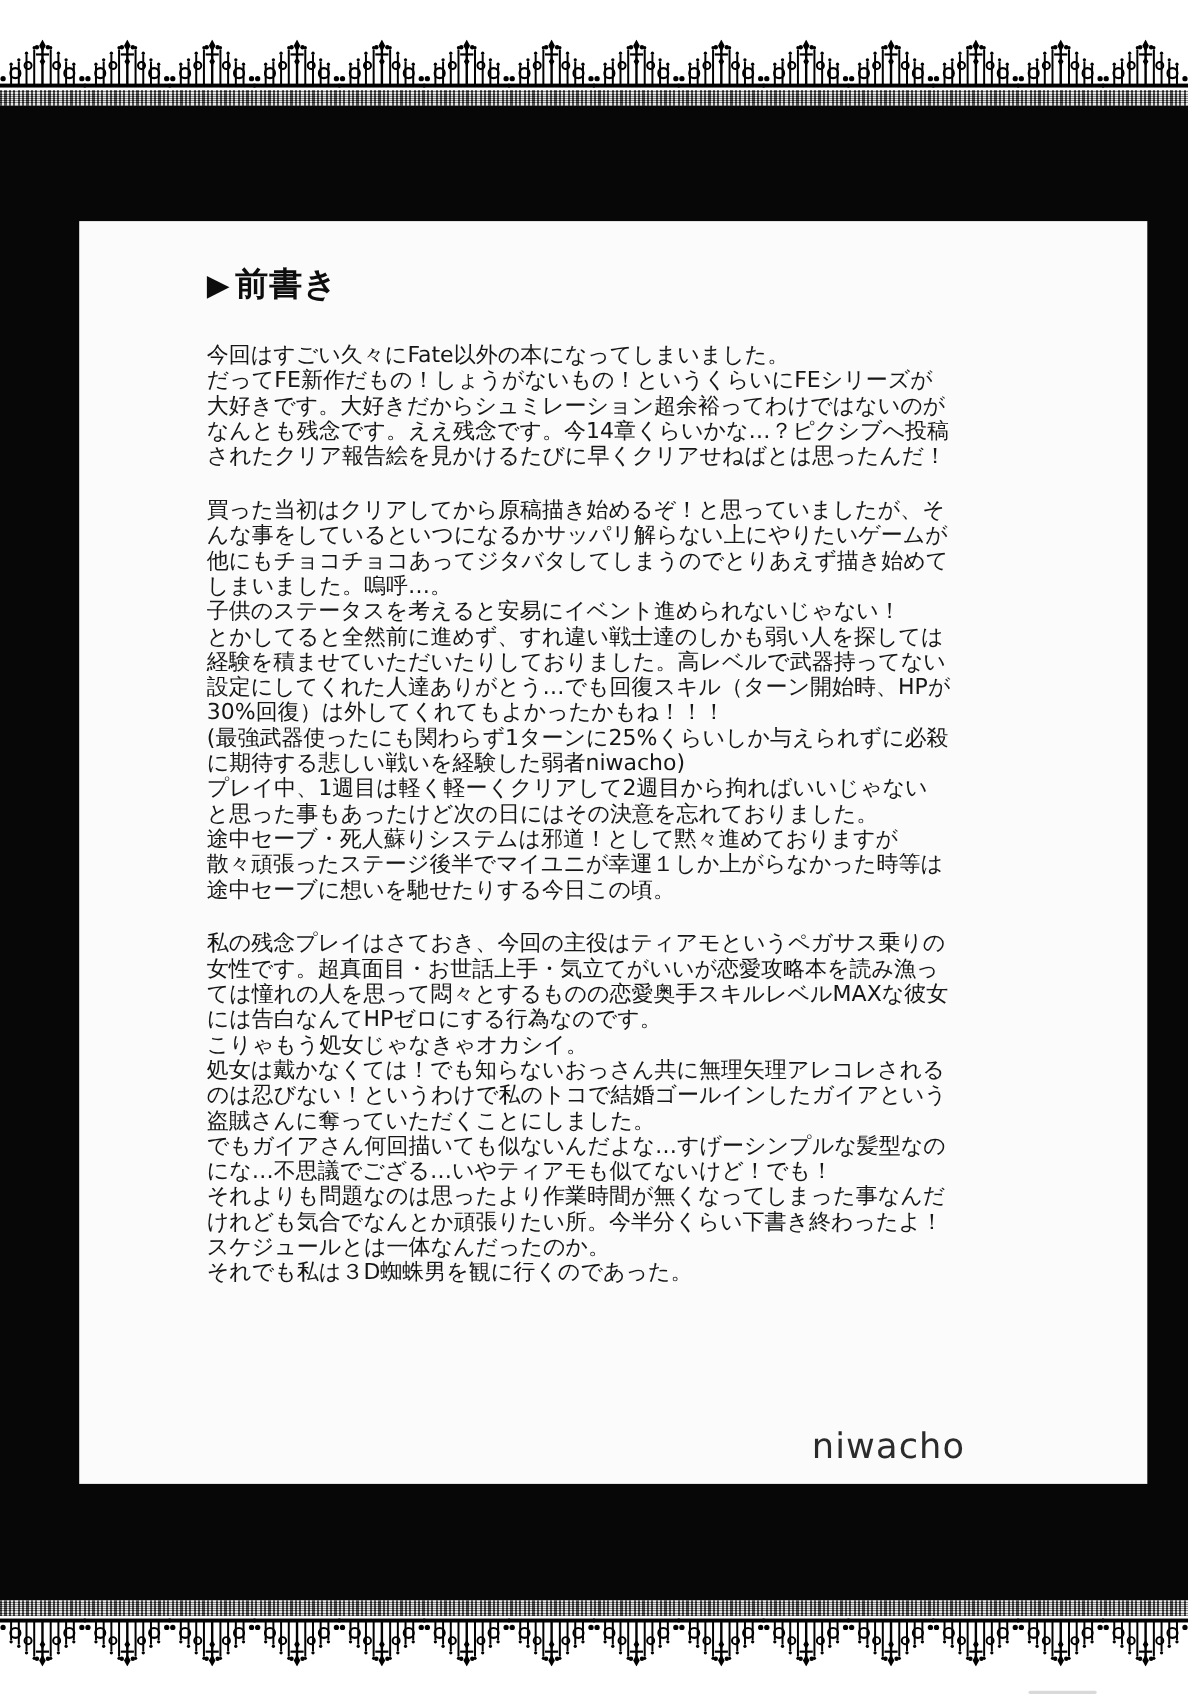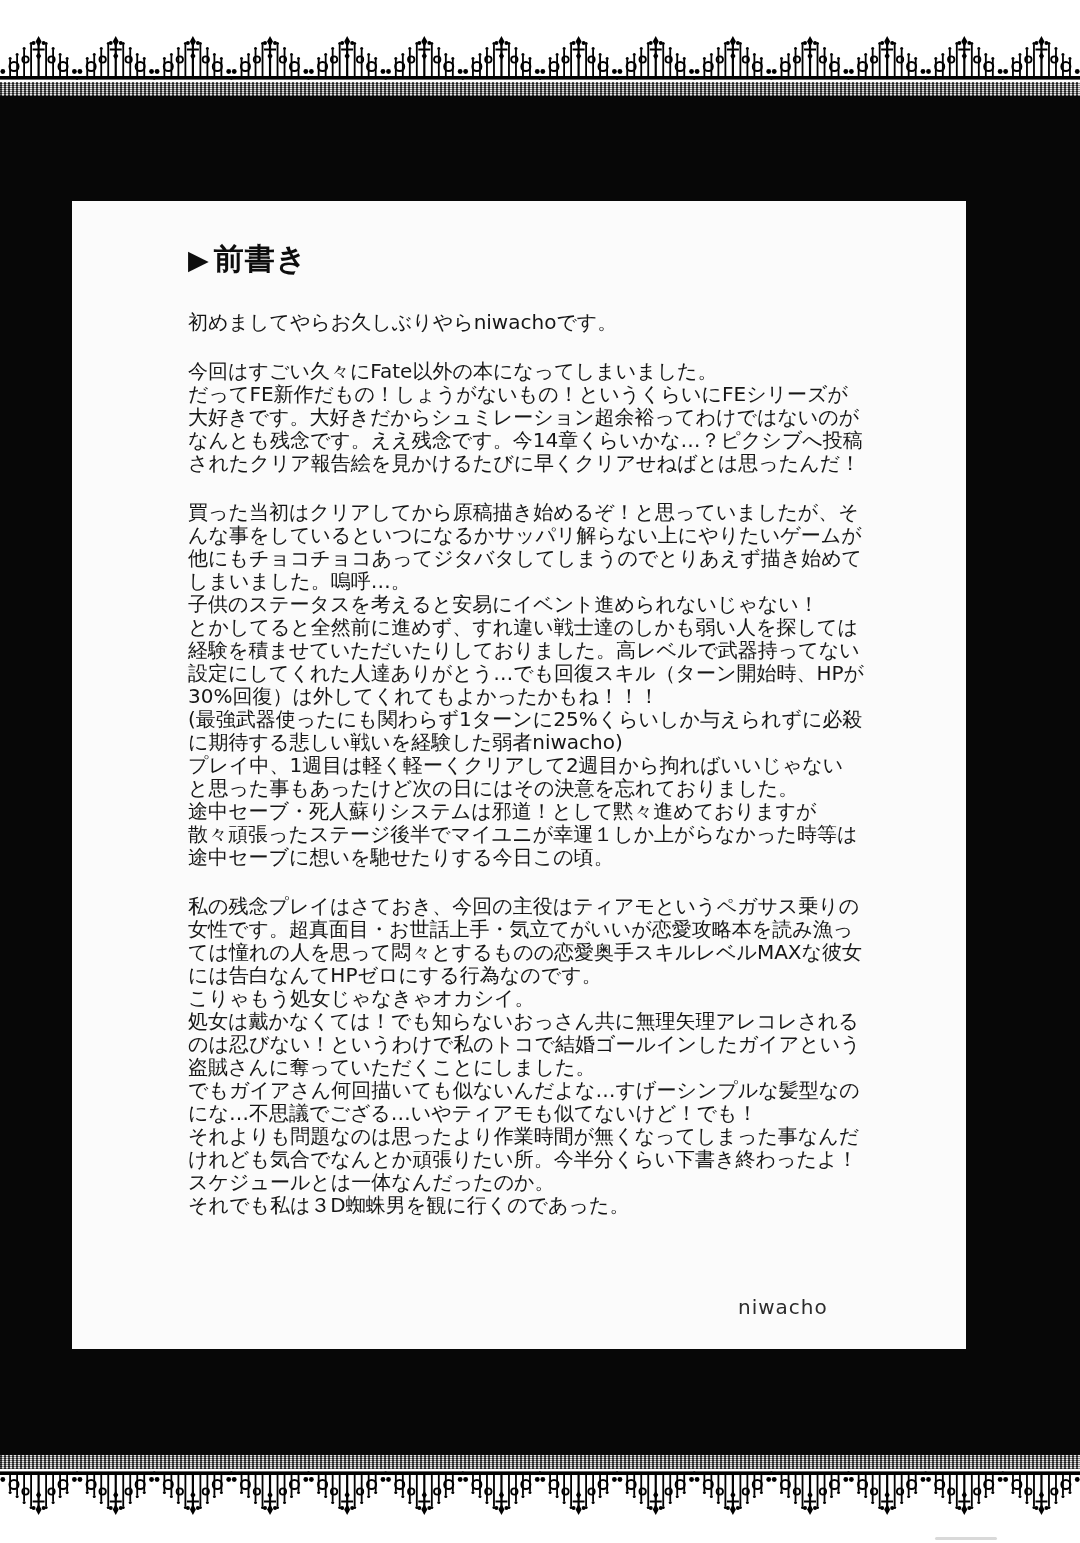--- a/index.html
+++ b/index.html
@@ -18,36 +18,36 @@
   .border.bottom .fence{display:block;}
   .halftone{
     height:14px;width:1080px;
     background-image:
       repeating-linear-gradient(0deg, rgba(0,0,0,.40) 0 1px, rgba(255,255,255,.18) 1px 2px),
       repeating-linear-gradient(90deg, #2e2e2e 0 2px, #e3e3e3 2px 4px);
   }
 
   
   .page{
-    position:absolute;left:72px;top:201px;width:894px;height:1148px;
+    position:absolute;left:72px;top:201px;width:971px;height:1148px;
     background:#fbfbfb;color:#161616;overflow:hidden;
     box-sizing:border-box;padding:39px 44px 0 116px;
   }
   h1.title{
     margin:0 0 32px 0;font-size:30px;line-height:38px;font-weight:800;
     letter-spacing:1px;color:#0d0d0d;
   }
   h1.title .marker{margin-right:4px;font-size:27px;}
   .text p{
     margin:0 0 26px 0;font-size:20px;line-height:23px;
     white-space:pre-line;letter-spacing:0;
   }
   .signature{
     position:absolute;left:666px;top:1094px;
-    font-size:20px;color:#2b2b2b;letter-spacing:1px;
+    font-size:32px;color:#2b2b2b;letter-spacing:1px;
   }
   .artifact{
     position:absolute;left:935px;top:1537px;width:62px;height:3px;
     background:#d9d9d9;border-radius:2px;
   }
 </style>
 </head>
 <body>
 
 <div class="stage">
@@ -105,21 +105,20 @@
       </g>
     </svg>
     <div class="halftone"></div>
   </div>
 
   <div class="page">
     <h1 class="title">
       <span class="marker">▶</span><span>前書き</span>
     </h1>
     <div class="text">
-      <p>初めましてやらお久しぶりやらniwachoです。</p>
       <p>今回はすごい久々にFate以外の本になってしまいました。
 だってFE新作だもの！しょうがないもの！というくらいにFEシリーズが
 大好きです。大好きだからシュミレーション超余裕ってわけではないのが
 なんとも残念です。ええ残念です。今14章くらいかな…？ピクシブへ投稿
 されたクリア報告絵を見かけるたびに早くクリアせねばとは思ったんだ！</p>
       <p>買った当初はクリアしてから原稿描き始めるぞ！と思っていましたが、そ
 んな事をしているといつになるかサッパリ解らない上にやりたいゲームが
 他にもチョコチョコあってジタバタしてしまうのでとりあえず描き始めて
 しまいました。嗚呼…。
 子供のステータスを考えると安易にイベント進められないじゃない！

